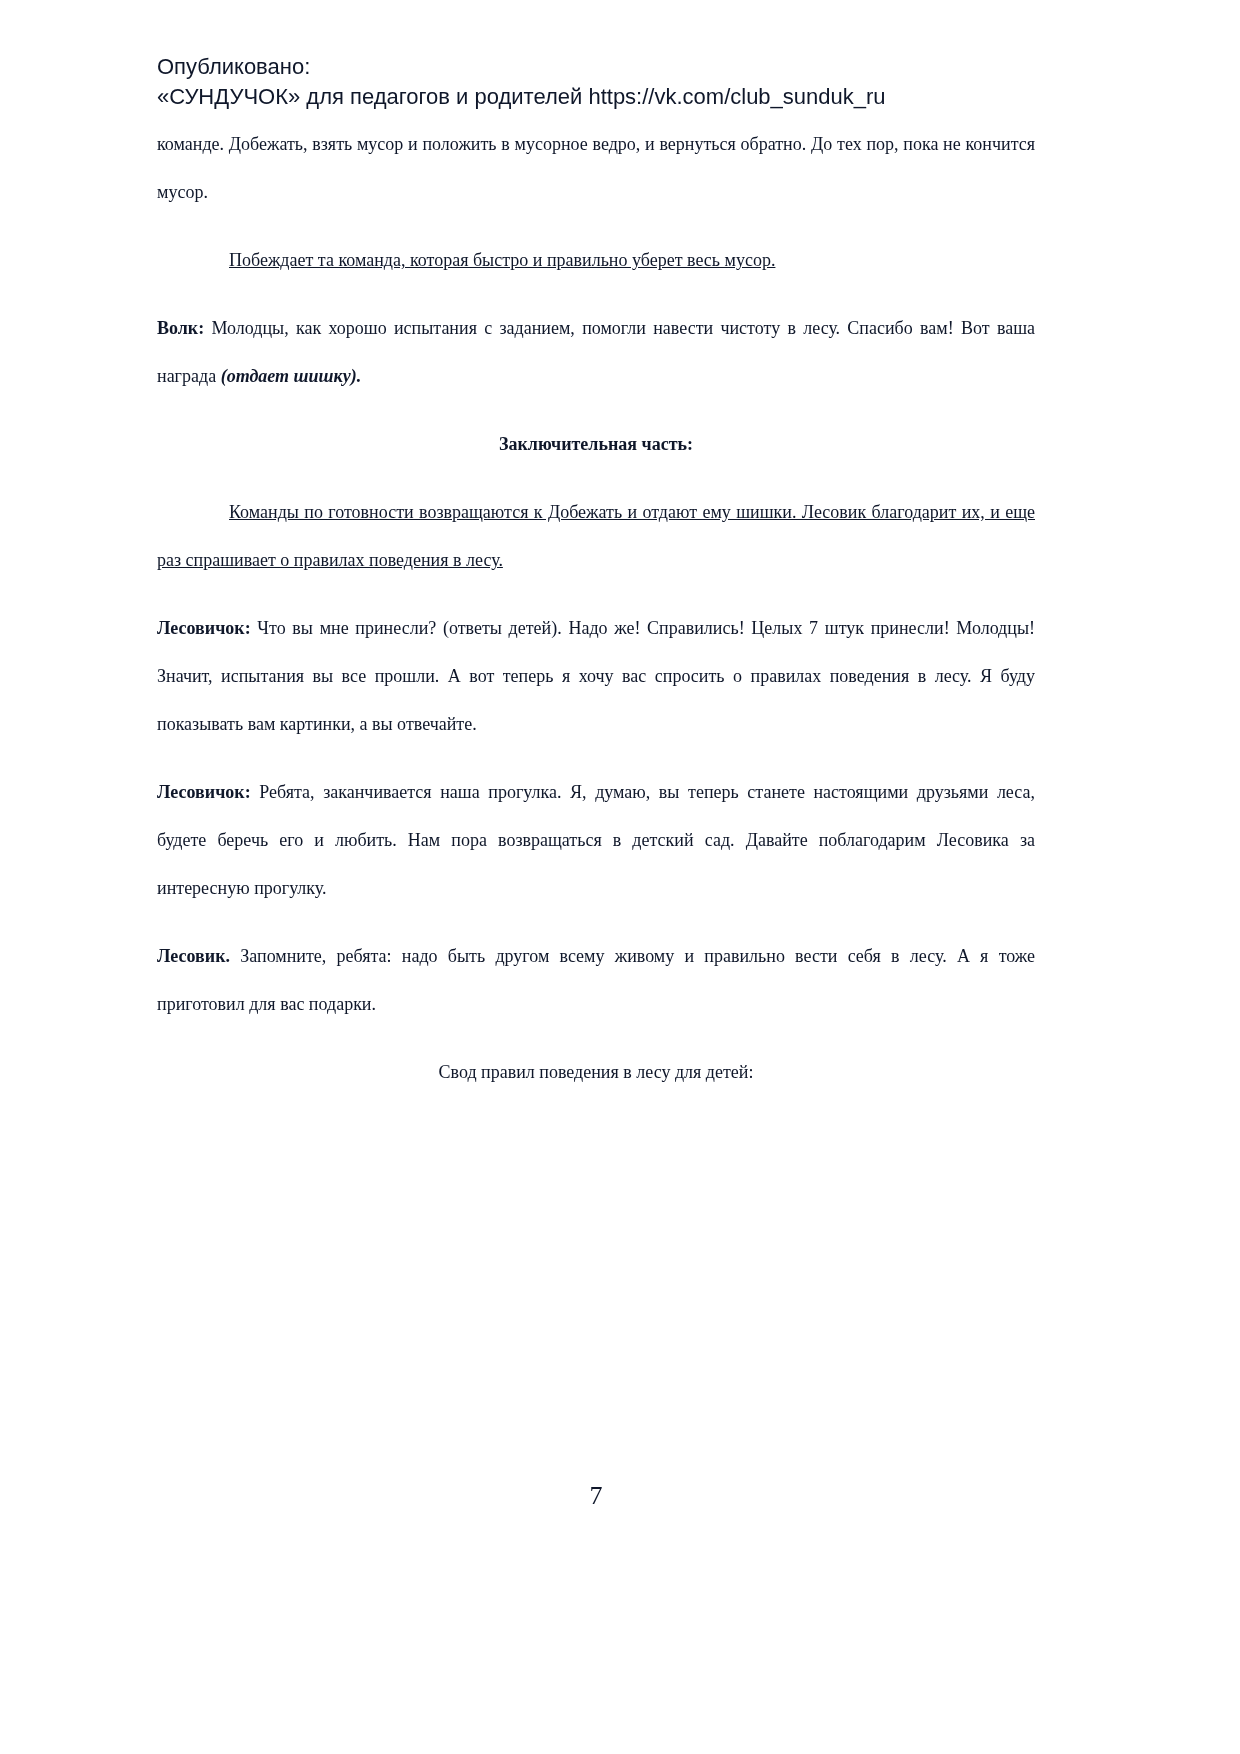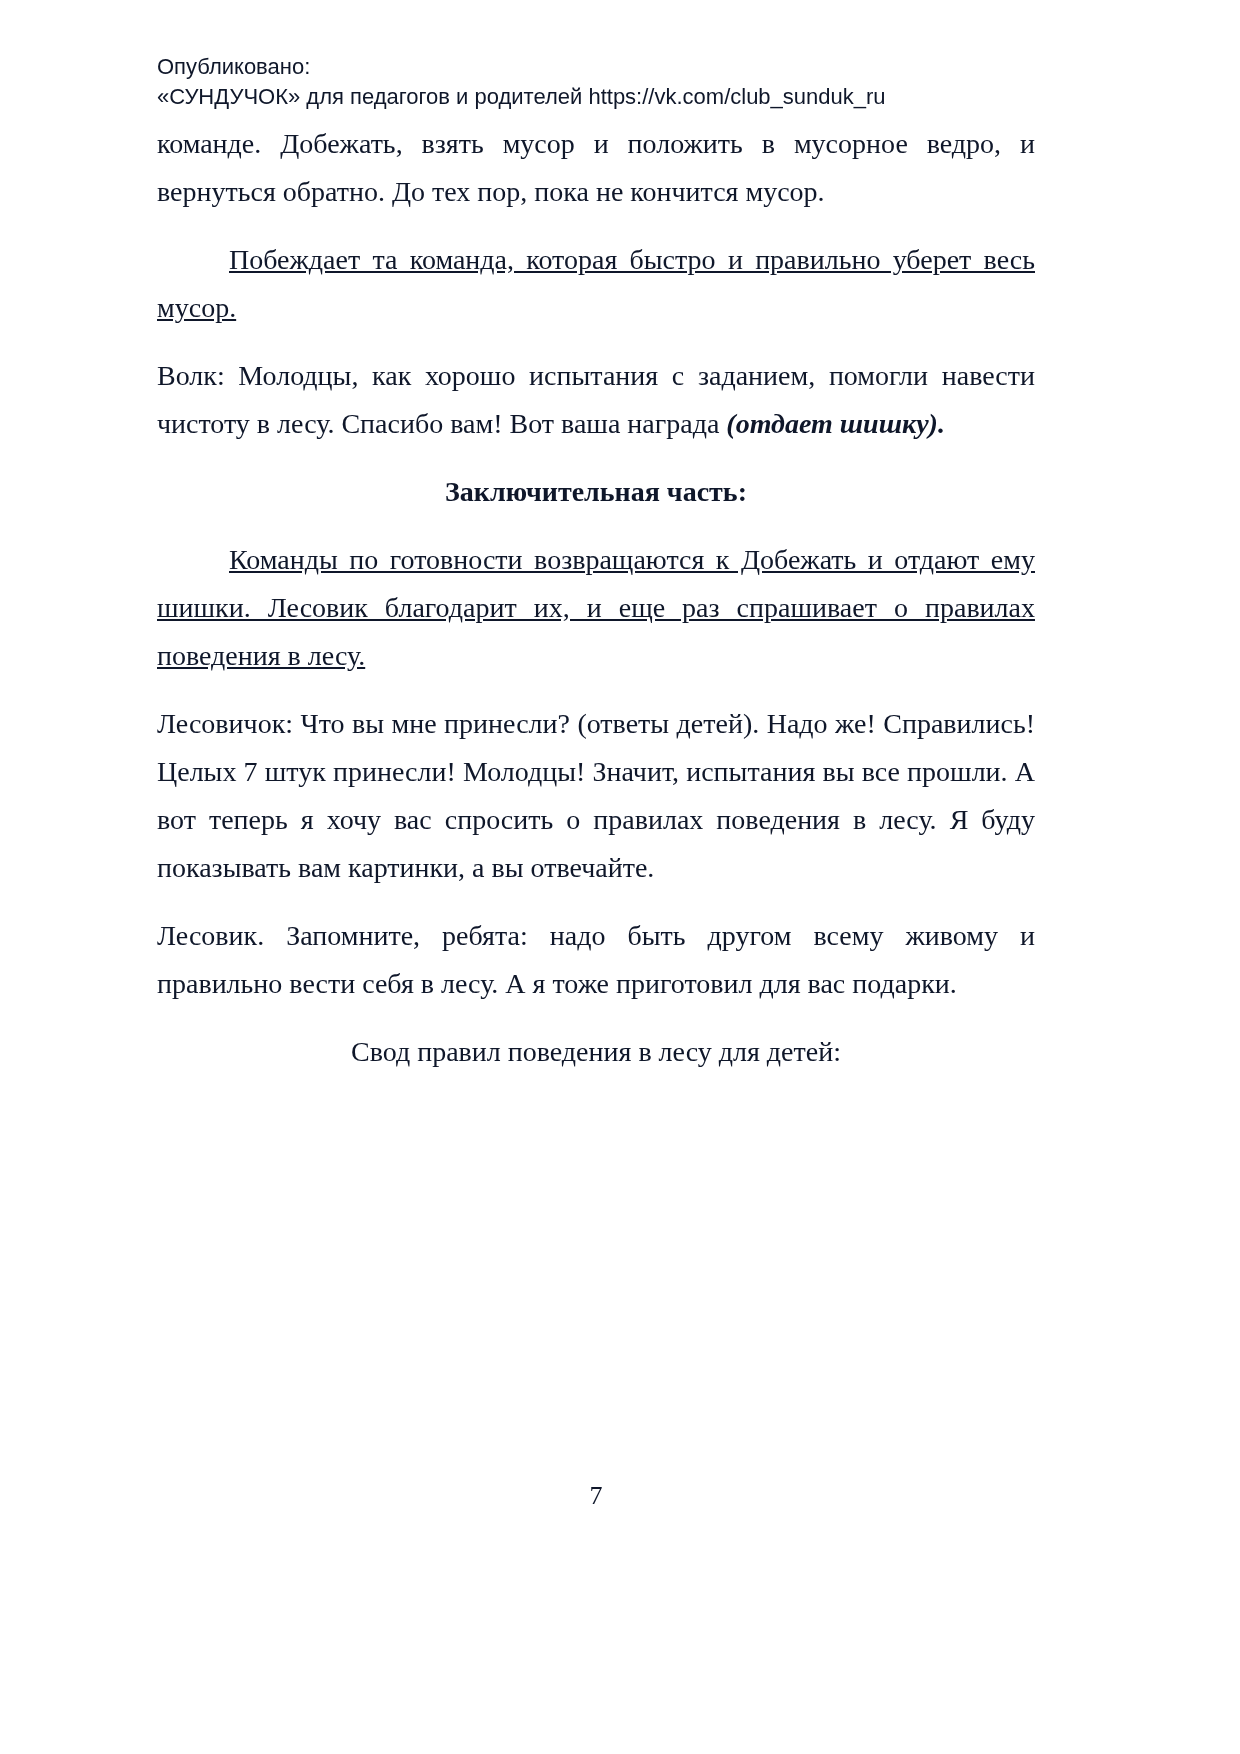--- a/index.html
+++ b/index.html
@@ -15,27 +15,27 @@
     padding: 52px 205px 4px 157px;
     overflow: hidden;
   }
   .doc-header {
     font-family: "Liberation Sans", sans-serif;
     font-size: 22px;
     line-height: 30px;
     margin-bottom: 8px;
   }
   p.body {
-    font-size: 28px;
+    font-size: 18px;
     line-height: 48px;
     margin: 0 0 20px 0;
   }
   .just { text-align: justify; }
   .indent { text-indent: 72px; text-decoration: underline; }
-  .b { font-weight: normal; }
+  .b { font-weight: bold; }
   .bi { font-weight: bold; font-style: italic; }
   .it { font-style: italic; }
   .center { text-align: center; }
   .heading { font-weight: bold; margin-top: 100px; text-align: center; }
   .final-title { margin-top: 84px; font-weight: normal; text-align: center; }
   .page-number {
     position: absolute;
     top: 1472px;
     left: 157px;
     right: 205px;
@@ -66,20 +66,24 @@
 
   <p class="body heading">Заключительная часть:</p>
 
   <p class="body just indent">Команды по готовности возвращаются к Добежать и отдают ему шишки. Лесовик благодарит их, и еще раз спрашивает о правилах поведения в лесу.</p>
 
   <p class="body just">
     <span class="b">Лесовичок:</span>
     <span>Что вы мне принесли? (ответы детей). Надо же! Справились! Целых 7 штук принесли! Молодцы! Значит, испытания вы все прошли. А вот теперь я хочу вас спросить о правилах поведения в лесу. Я буду показывать вам картинки, а вы отвечайте.</span>
   </p>
 
+  <p class="body just">
+    <span class="b">Лесовичок:</span>
+    <span>Ребята, заканчивается наша прогулка. Я, думаю, вы теперь станете настоящими друзьями леса, будете беречь его и любить.  Нам пора возвращаться в детский сад. Давайте поблагодарим Лесовика за интересную прогулку.</span>
+  </p>
 
   <p class="body just">
     <span class="b">Лесовик.</span>
     <span>Запомните, ребята: надо быть другом всему живому и правильно вести себя в лесу. А я тоже приготовил для вас подарки.</span>
   </p>
 
 
   <p class="body final-title">Свод правил поведения в лесу для детей:</p>
 
   <div class="page-number">7</div>

